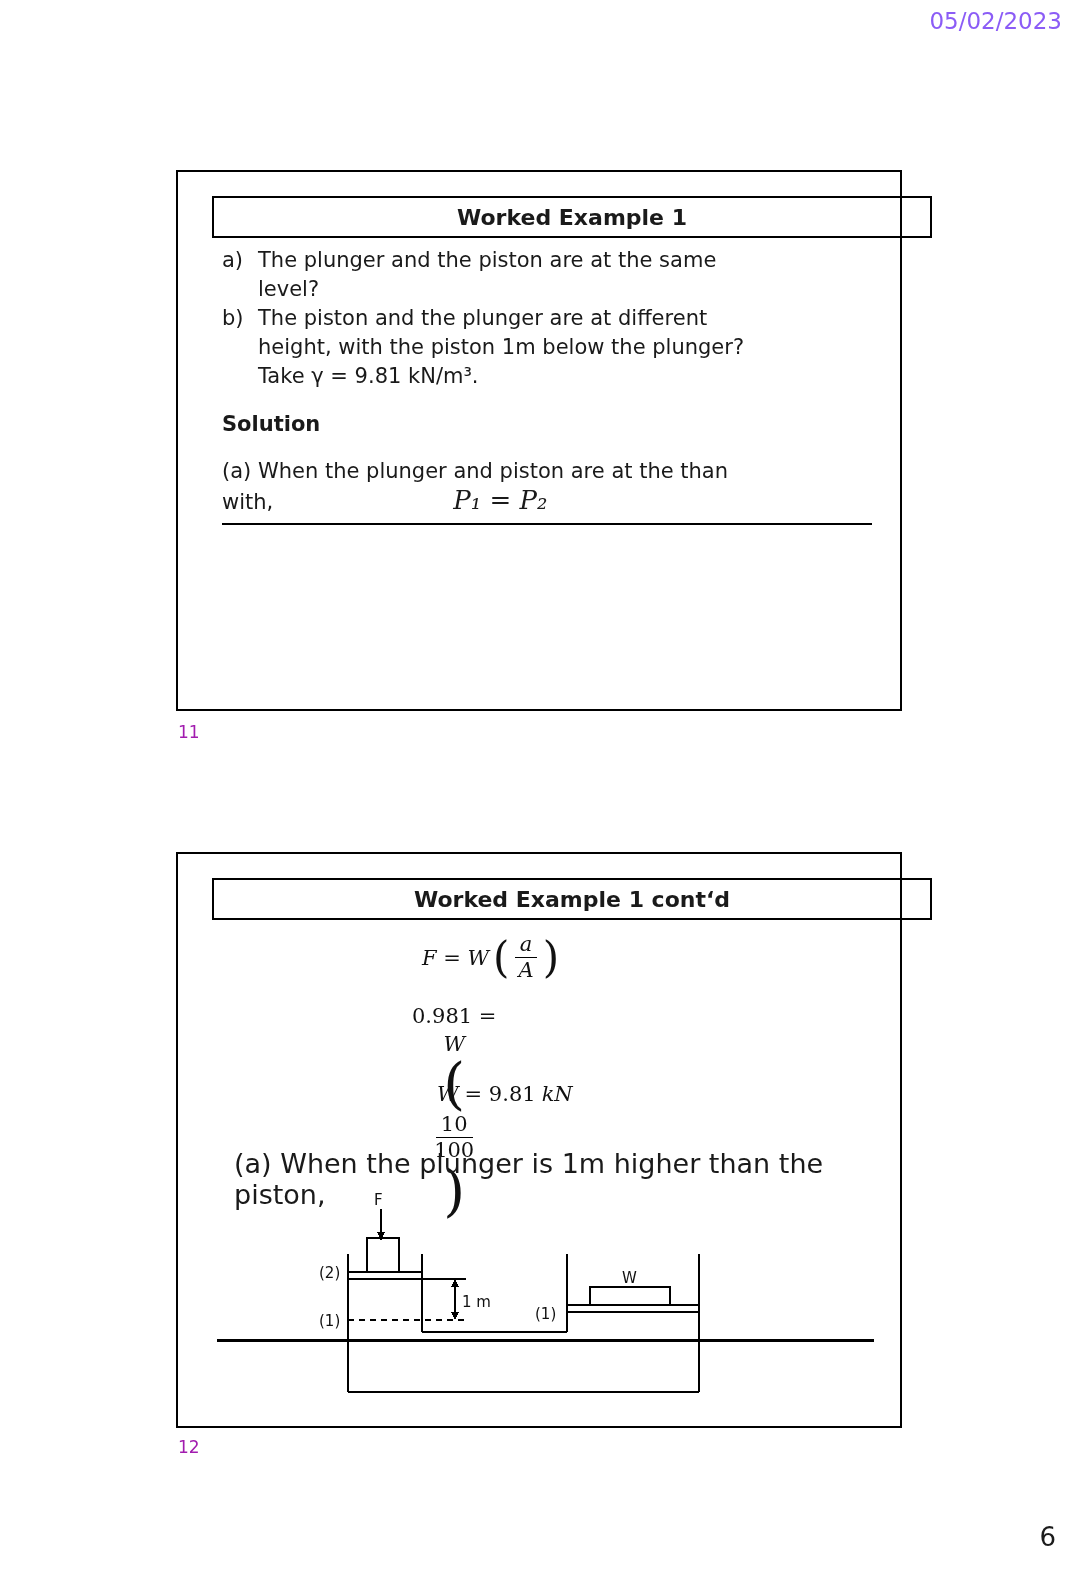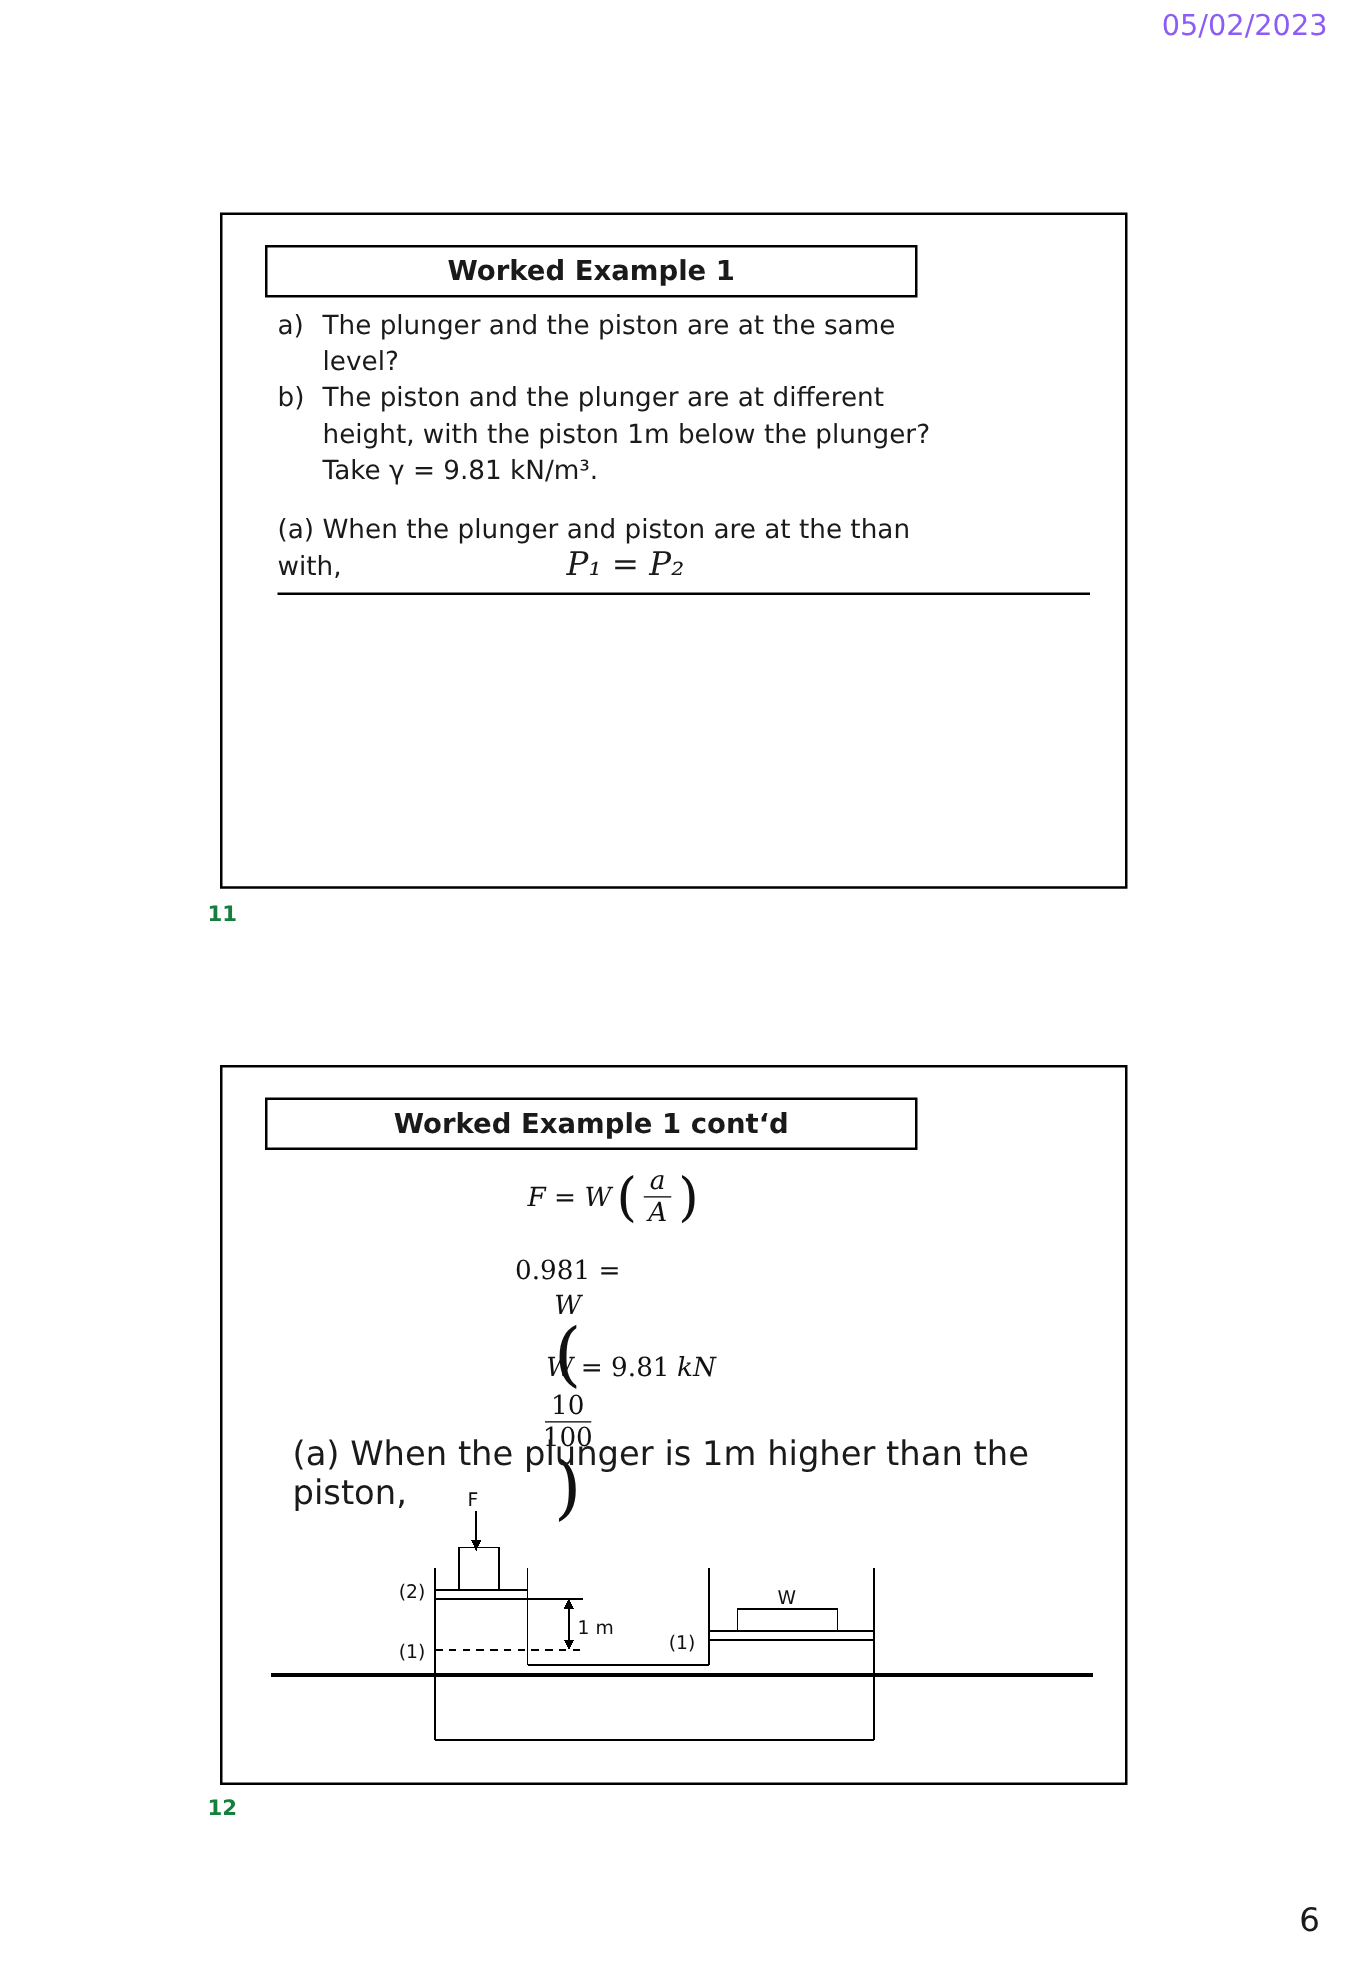--- a/index.html
+++ b/index.html
@@ -20,27 +20,27 @@
     width: 726px;
     border: 2px solid #000;
     background: #fff;
   }
   .slide1 { top: 170px; height: 541px; }
   .slide2 { top: 852px; height: 576px; }
 
   .title-box {
     position: absolute;
     left: 34px; top: 24px;
-    width: 522px; height: 42px;
+    width: 720px; height: 42px;
     border: 2px solid #000;
     display: flex; align-items: center; justify-content: center;
     font-weight: bold; font-size: 22px;
   }
 
-  .slide-num { position: absolute; left: 166px; font-size: 17px; color: #15803d; font-weight: bold; }
+  .slide-num { position: absolute; left: 178px; font-size: 17px; color: #a21caf; }
   .num11 { top: 722px; }
   .num12 { top: 1437px; }
 
   .body1 {
     position: absolute;
     left: 44px; top: 74px;
     width: 620px;
     font-size: 21px;
     line-height: 29px;
   }
@@ -102,20 +102,21 @@
       <span class="marker">a)</span>
       <span class="itext prewrap">The plunger and the piston are at the same
 level?</span>
     </div>
     <div class="item">
       <span class="marker">b)</span>
       <span class="itext prewrap">The piston and the plunger are at different
 height, with the piston 1m below the plunger?
 Take γ = 9.81 kN/m³.</span>
     </div>
+    <div class="sol-head">Solution</div>
     <div class="sol-p">
       <div>(a) When the plunger and piston are at the than</div>
       <div>
         <span>with,</span><span class="math-eq">P₁ = P₂</span>
       </div>
     </div>
     <div class="underline"></div>
   </div>
 </section>
 <div class="slide-num num11">11</div>

